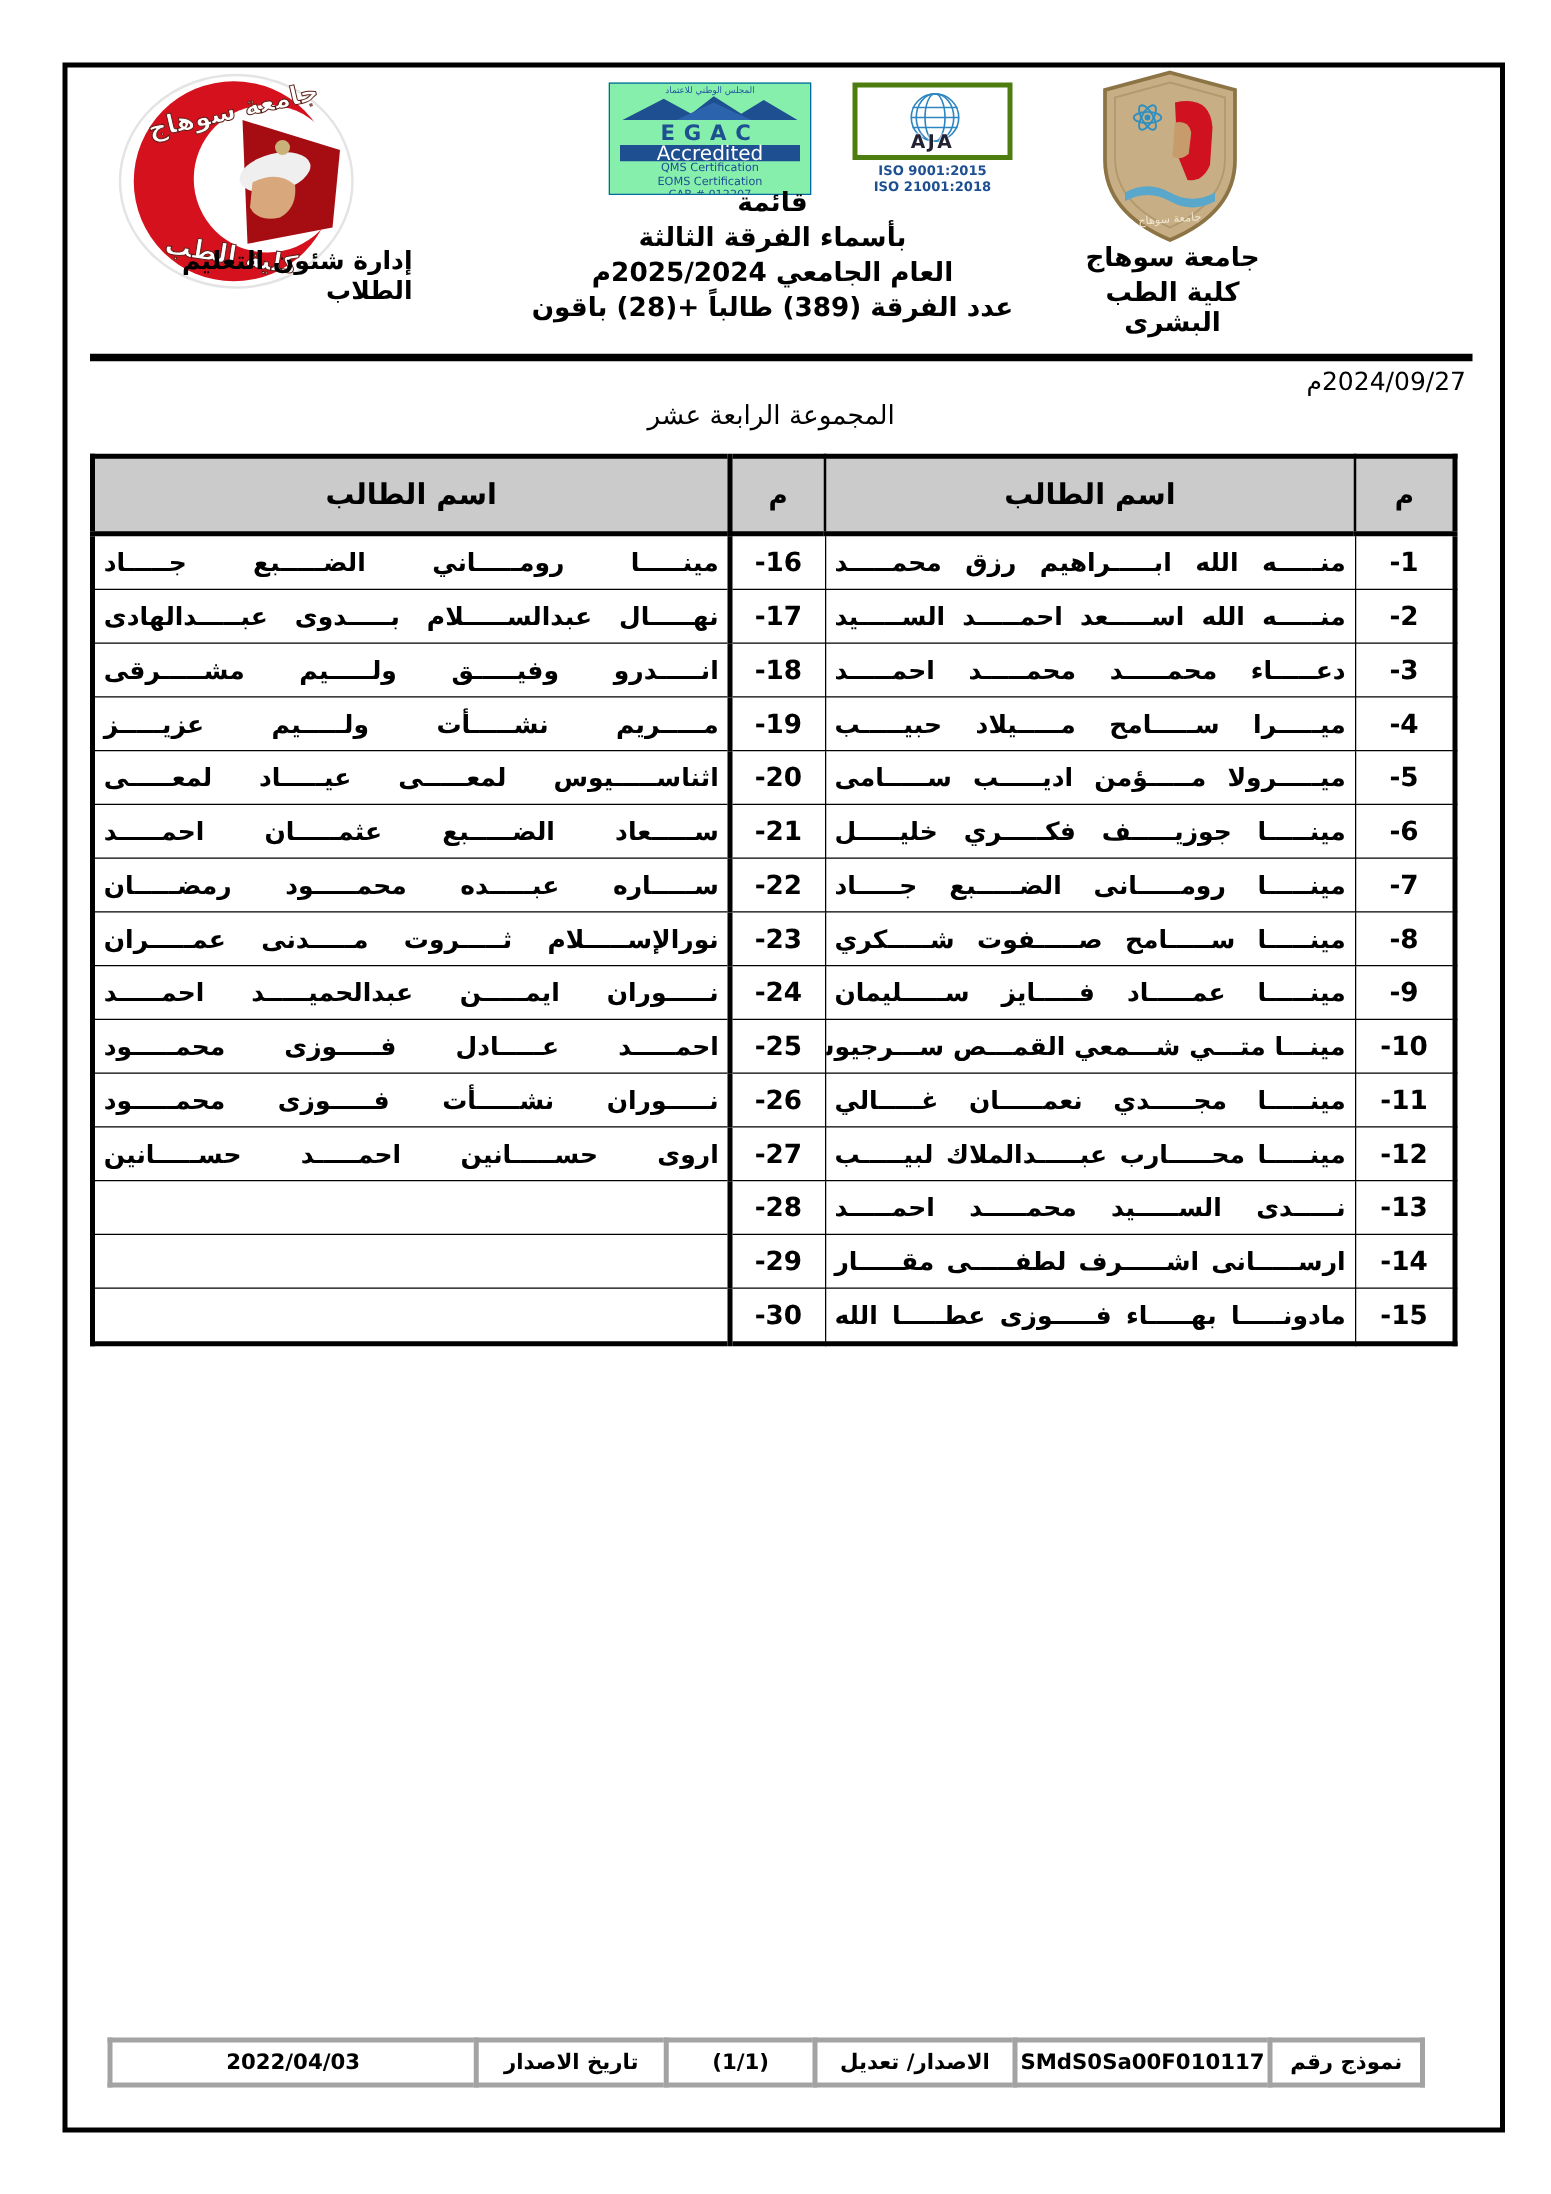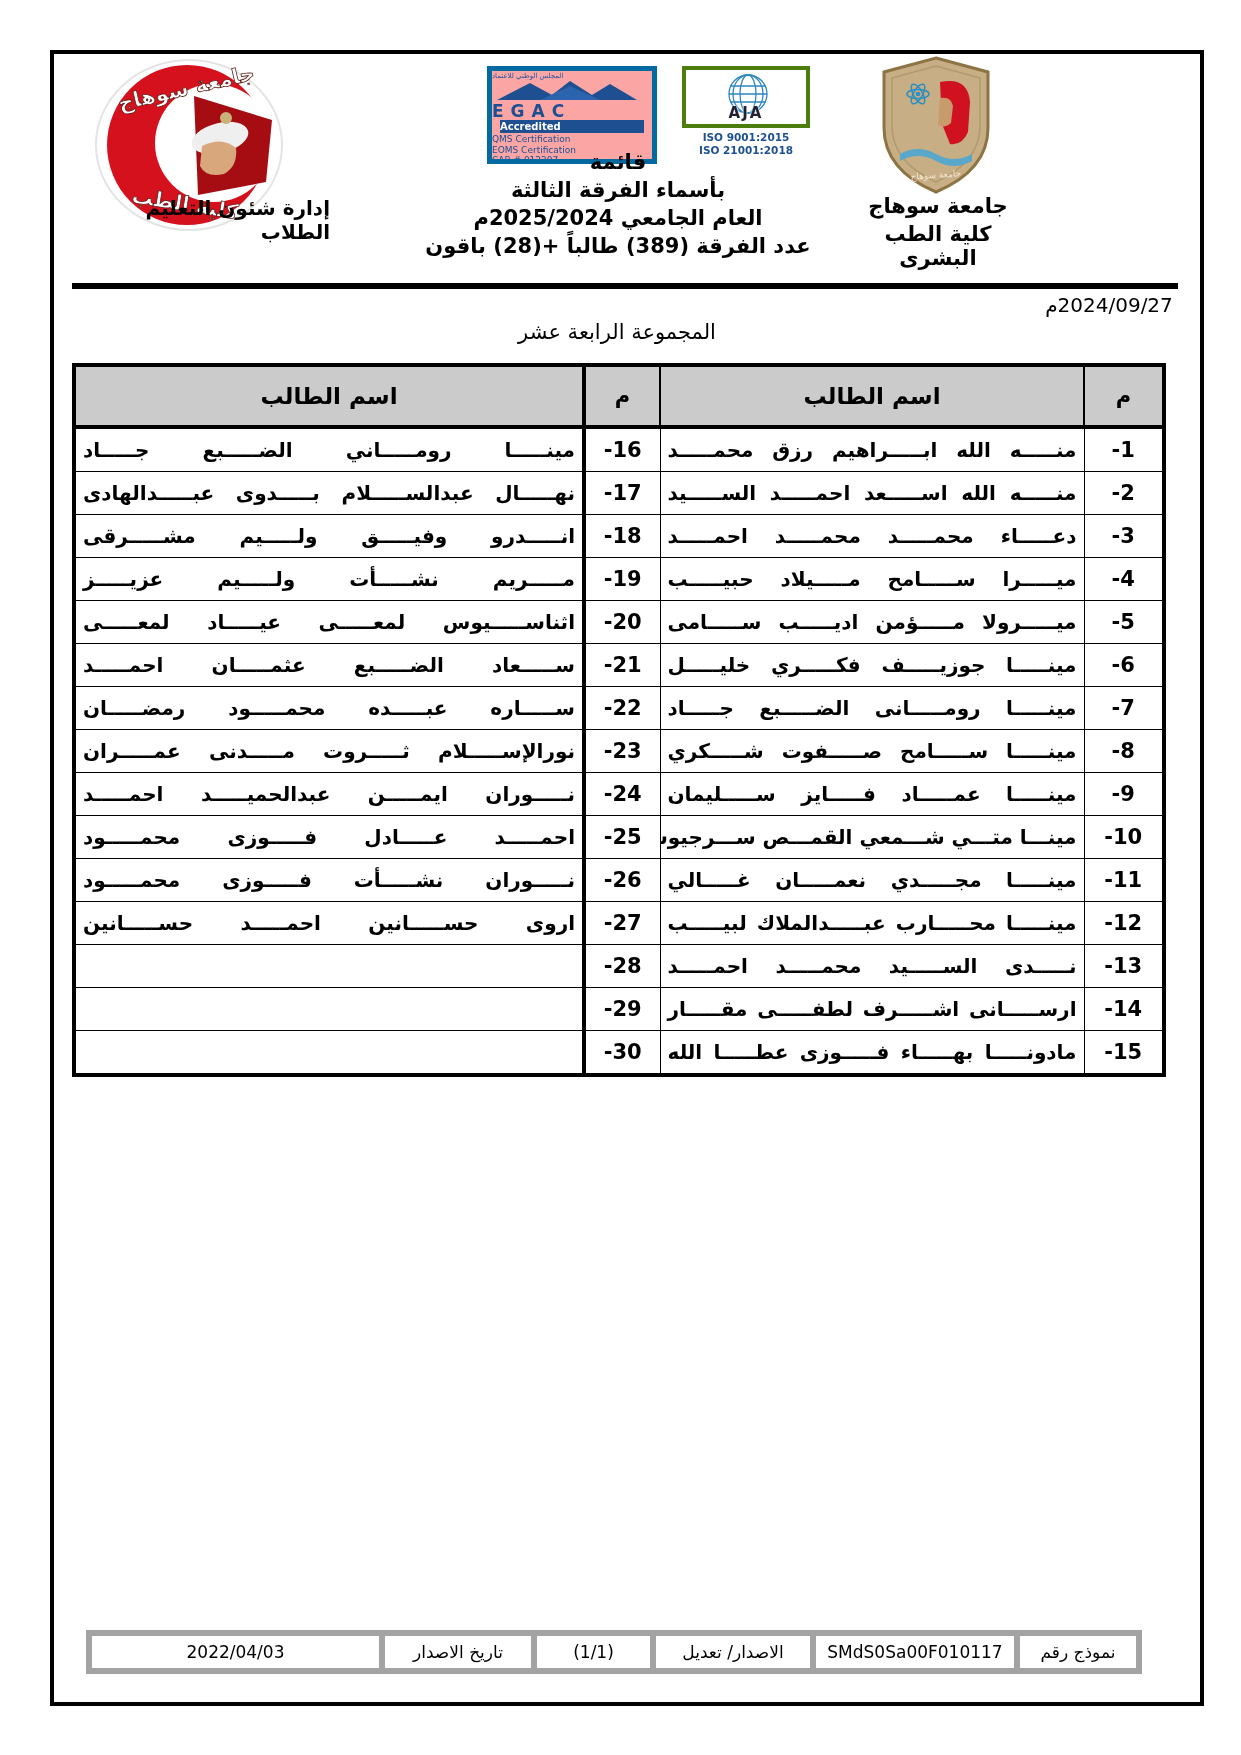--- a/index.html
+++ b/index.html
@@ -12,41 +12,41 @@
   .frame{left:50px;top:50px;width:1146px;height:1648px;border:4px solid #000;}
   
   .center-lines{left:368px;top:148px;width:500px;text-align:center;direction:rtl;}
   .center-lines div{font-size:21px;font-weight:bold;line-height:28px;}
   .left-caption{left:78px;top:196px;width:252px;text-align:right;font-size:20px;font-weight:bold;direction:rtl;}
   .right-caption{left:843px;width:190px;text-align:center;font-size:21px;font-weight:bold;direction:rtl;}
   .divider{left:72px;top:283px;width:1106px;height:6px;background:#000;}
   .date-line{left:1030px;top:293px;width:158px;text-align:center;font-size:20px;direction:rtl;}
   .group-title{left:317px;top:320px;width:600px;text-align:center;font-size:21px;direction:rtl;}
   
-  .egac-box{left:487px;top:66px;width:160px;height:88px;border:5px solid #0369a1;background:#fca5a5;text-align:left;overflow:hidden;}
+  .egac-box{left:487px;top:66px;width:160px;height:88px;border:1px solid #0369a1;background:#86efac;text-align:center;overflow:hidden;}
   .egac-arc{font-size:7px;color:#2255a0;line-height:8px;margin-top:1px;}
   .egac-name{font-size:17px;font-weight:bold;color:#1d4f91;letter-spacing:7px;line-height:15px;}
-  .egac-bar{background:#1d4f91;color:#fff;font-size:10px;font-weight:bold;line-height:13px;margin:1px 8px;}
+  .egac-bar{background:#1d4f91;color:#fff;font-size:16px;font-weight:normal;line-height:13px;margin:1px 8px;}
   .egac-small{font-size:9px;font-weight:normal;color:#1d4f91;line-height:10.5px;}
   .aja-box{left:682px;top:66px;width:128px;height:88px;text-align:center;}
   .aja-frame{border:4px solid #4d7c0f;background:#fff;height:54px;position:relative;}
   .aja-name{position:absolute;left:0;right:0;top:34px;font-size:15px;font-weight:bold;color:#223;letter-spacing:2px;text-shadow:0 0 2px #fff,0 0 2px #fff;}
   .aja-iso{font-size:10.5px;font-weight:bold;color:#1d4f91;line-height:13px;margin-top:3px;}
   
   table.main{border-collapse:collapse;table-layout:fixed;direction:rtl;left:72px;top:363px;width:1090px;}
   table.main{position:absolute;}
   .main th{background:#cbcbcb;height:56px;font-size:23px;font-weight:bold;border:2px solid #000;border-bottom:4px solid #000;}
   .main td{height:42px;border:1.5px solid #000;font-weight:bold;font-size:20px;padding:0 7px;overflow:hidden;white-space:nowrap;}
   .main{border:4px solid #000;}
   td.cell-num,th.cell-num{direction:ltr;text-align:center;font-size:21px;padding:0;}
   td.cell-name{direction:rtl;text-align:justify;text-align-last:justify;}
   .col-mid{border-left-width:4px !important;}
   
   table.foot{border-collapse:collapse;table-layout:fixed;direction:rtl;position:absolute;left:86px;top:1630px;width:1050px;}
-  .foot td{border:6px solid #a3a3a3;height:30px;font-weight:normal;font-size:17px;text-align:center;vertical-align:middle;direction:rtl;}
+  .foot td{border:4px solid #a3a3a3;height:30px;font-weight:bold;font-size:17px;text-align:center;vertical-align:middle;direction:rtl;}
   .foot td.ltr{direction:ltr;}
 </style>
 </head>
 <body>
 
 <div class="abs frame"></div>
 
 <svg class="abs" style="left:88px;top:58px;" width="207" height="174" viewBox="0 0 207 174">
   <ellipse cx="101" cy="87" rx="93" ry="85" fill="#ffffff" stroke="#e4e4e4" stroke-width="2"></ellipse>
   <circle cx="99" cy="87" r="80" fill="#d6111e"></circle>

